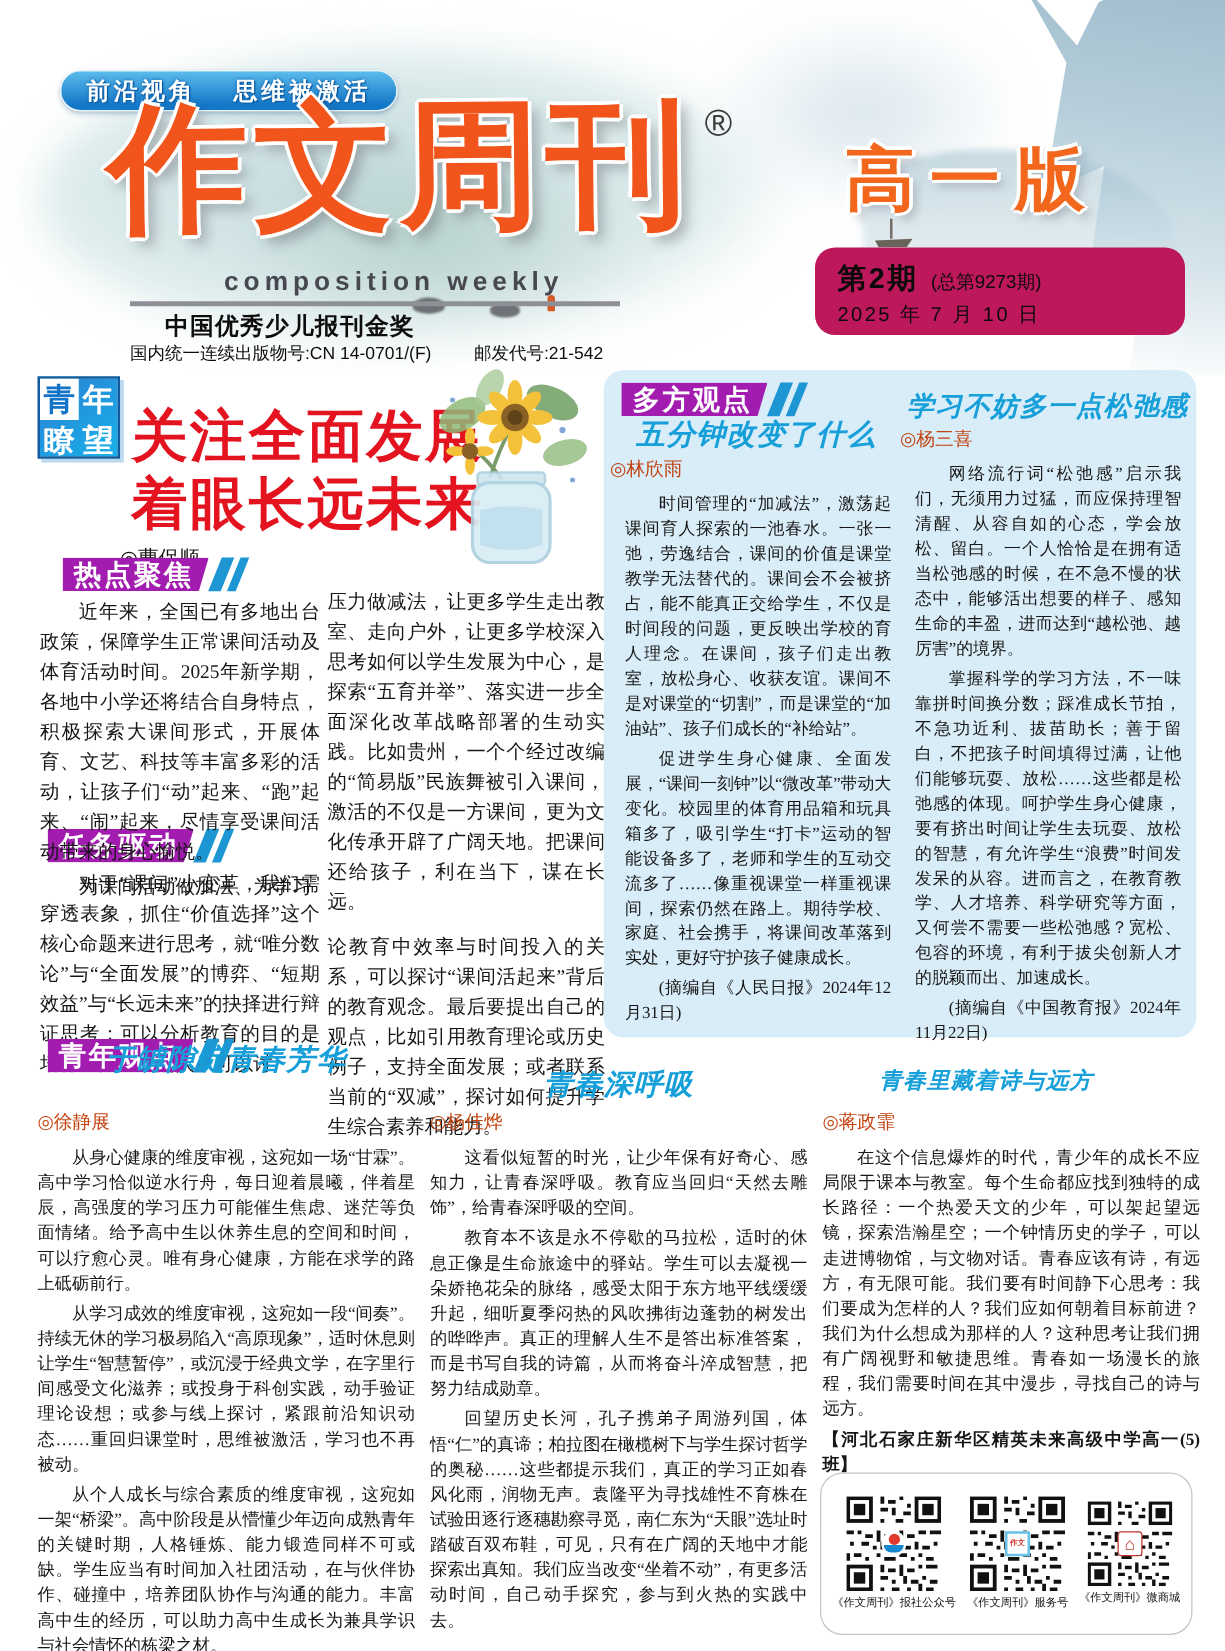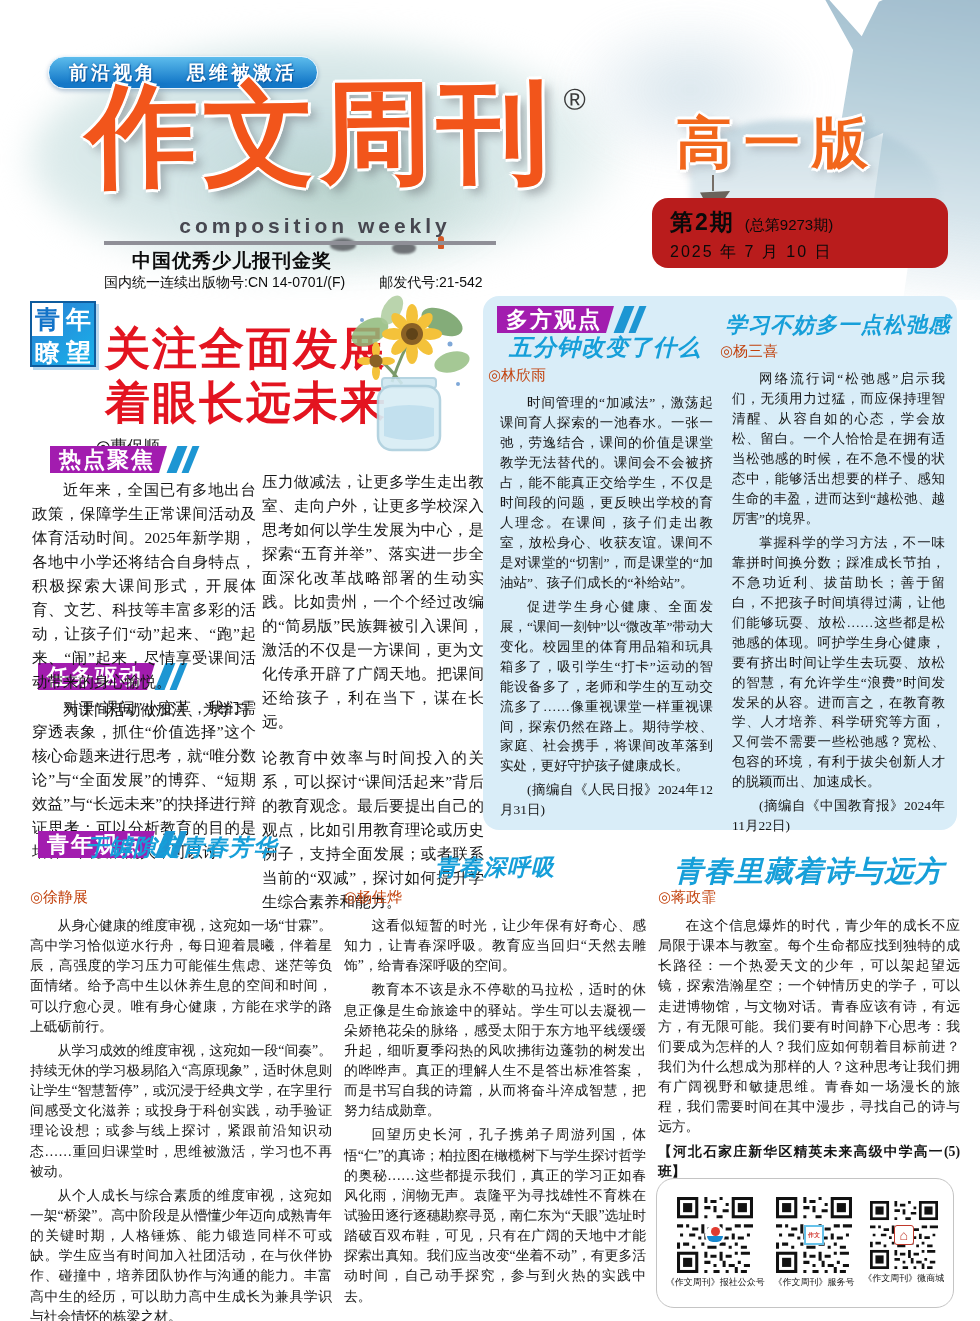--- a/index.html
+++ b/index.html
@@ -37,21 +37,21 @@
           font-size:112px;line-height:1.25;color:#f2551b;letter-spacing:5px;white-space:nowrap;transform:rotate(-.6deg);
           text-shadow:-3px 0 0 #fff,3px 0 0 #fff,0 -3px 0 #fff,0 3px 0 #fff,-2px -2px 0 #fff,2px 2px 0 #fff,7px 7px 10px rgba(60,60,70,.35);}
   .regmark{font-size:30px;color:#3a3a3a;vertical-align:60px;margin-left:10px;font-weight:400;text-shadow:none;font-family:"Liberation Sans",sans-serif;}
   .sub-en{left:150px;top:214px;width:330px;text-align:center;font-weight:bold;font-size:21px;color:#474750;letter-spacing:4px;}
   .rule{left:104px;top:241px;width:392px;height:4px;background:#8f8f97;}
   .award{left:104px;top:248px;font-size:19px;font-weight:bold;color:#0d0d0d;letter-spacing:1px;margin-left:28px;}
   .publine{left:104px;top:274px;font-size:14px;color:#0d0d0d;display:flex;gap:34px;}
   .edition{left:676px;top:106px;font-weight:900;font-size:56px;color:#f2671c;letter-spacing:12px;white-space:nowrap;
            font-family:"Liberation Serif","DejaVu Serif",serif;
            text-shadow:-3px 0 0 #fff,3px 0 0 #fff,0 -3px 0 #fff,0 3px 0 #fff,-2px -2px 0 #fff,2px 2px 0 #fff,5px 5px 8px rgba(60,60,70,.3);}
-  .issue-box{left:652px;top:198px;width:296px;height:70px;background:#b91c1c;border-radius:16px;box-sizing:border-box;
+  .issue-box{left:652px;top:198px;width:296px;height:70px;background:#be185d;border-radius:16px;box-sizing:border-box;
              padding:9px 18px;color:#0a0a0a;}
   .issue-box .l1{font-size:15px;display:flex;align-items:baseline;gap:10px;}
   .issue-box .l1 b{font-size:23px;font-weight:900;letter-spacing:2px;}
   .issue-box .l2{font-size:16px;margin-top:4px;letter-spacing:2px;}
 
   
   .sec-label{display:flex;align-items:stretch;height:27px;}
   .sl-text{background:#a21caf;color:#fff;font-weight:bold;font-size:22px;line-height:27px;padding:0 12px 0 9px;
            letter-spacing:2px;clip-path:polygon(0 0,100% 0,calc(100% - 8px) 100%,0 100%);}
   .sl-bar{width:10px;background:#1d96d3;transform:skewX(-22deg);margin-left:5px;}
@@ -93,21 +93,21 @@
   #mv-a1-author{left:488px;top:366px;width:234px;}
   #mv-a1-body{left:500px;top:393px;width:213px;font-size:13.5px;line-height:1.48;}
   #mv-a2-title{left:720px;top:310px;width:236px;font-size:21.5px;}
   #mv-a2-author{left:720px;top:342px;width:236px;}
   #mv-a2-body{left:732px;top:369px;width:213px;font-size:13.5px;line-height:1.48;}
   .src{margin-top:3px;}
 
   
   #yo1-title{left:30px;top:832px;width:302px;font-size:23px;font-style:italic;}
   #yo2-title{left:344px;top:852px;width:302px;font-size:23px;}
-  #yo3-title{left:658px;top:852px;width:302px;font-size:29px;font-family:Liberation Serif, serif;}
+  #yo3-title{left:638px;top:852px;width:302px;font-size:18px;font-family:Liberation Serif, serif;}
   #yo1-author{left:30px;top:888px;width:302px;}
   #yo2-author{left:344px;top:888px;width:302px;}
   #yo3-author{left:658px;top:888px;width:302px;}
   .yo-body{font-size:13.8px;line-height:1.46;}
   #yo1-body{left:30px;top:916px;width:302px;}
   #yo2-body{left:344px;top:916px;width:302px;}
   #yo3-body{left:658px;top:916px;width:302px;}
   .byline{font-weight:bold;}
 
   

